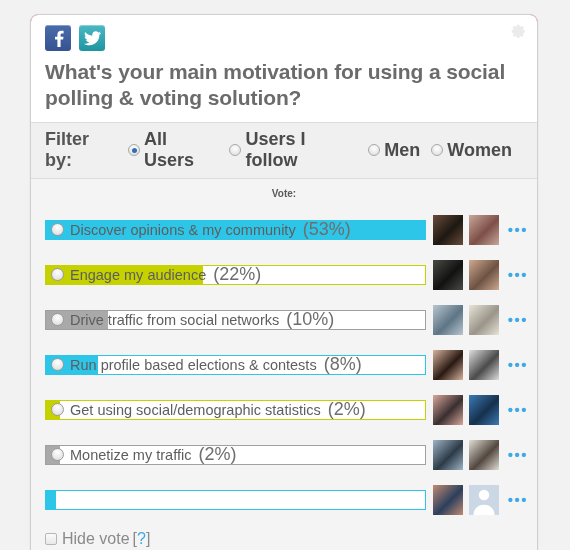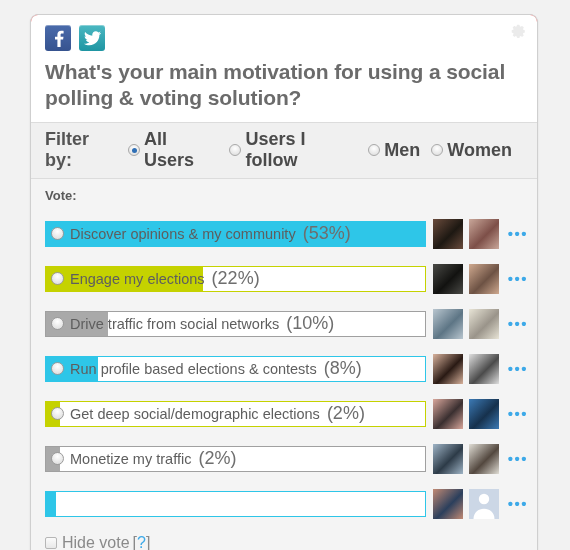--- a/index.html
+++ b/index.html
@@ -112,40 +112,41 @@
     border-radius: 50%;
     background: #2f6fb5;
   }
 
   
   .poll-body {
     background: #f4f4f4;
     padding: 9px 0 0 0;
   }
   .vote-label {
-    font-size: 13px;
+    font-size: 10px;
     font-weight: bold;
     color: #5a5a5a;
     padding: 0 14px 8px 14px;
+    text-align: center;
   }
 
   .options { padding: 0 0 0 0; }
 
   .option-row {
     display: flex;
     align-items: center;
     height: 45px;
     padding: 0 8px 0 14px;
     box-sizing: border-box;
   }
 
   .bar {
     position: relative;
     flex: 1 1 auto;
-    height: 26px;
+    height: 20px;
     background: #ffffff;
     border: 1px solid #b4b4b4;
     box-sizing: border-box;
     display: flex;
     align-items: center;
     cursor: pointer;
     overflow: hidden;
     max-width: 389px;
   }
   .bar-fill {
@@ -307,21 +308,21 @@
             <div class="avatar" style="background: linear-gradient(135deg, rgb(106, 75, 60) 0%, rgb(29, 24, 18) 55%, rgb(106, 75, 60) 100%);"></div>
             <div class="avatar" style="background: linear-gradient(135deg, rgb(201, 167, 154) 0%, rgb(125, 79, 72) 55%, rgb(201, 167, 154) 100%);"></div>
             <div class="more-dots">•••</div>
           </div>
         </div>
         <div class="option-row">
           <div class="bar" style="border-color: rgb(197, 210, 0);">
             <div class="bar-fill" style="background: rgb(197, 210, 0); width: 157px;"></div>
             <div class="bar-content">
               <span class="radio-lg"></span>
-              <span class="opt-text">Engage my elections</span>
+              <span class="opt-text">Engage my audience</span>
               <span class="opt-pct">(22%)</span>
             </div>
           </div>
           <div class="voters">
             <div class="avatar" style="background: linear-gradient(135deg, rgb(74, 74, 70) 0%, rgb(18, 18, 16) 55%, rgb(74, 74, 70) 100%);"></div>
             <div class="avatar" style="background: linear-gradient(135deg, rgb(207, 169, 143) 0%, rgb(109, 82, 68) 55%, rgb(207, 169, 143) 100%);"></div>
             <div class="more-dots">•••</div>
           </div>
         </div>
         <div class="option-row">
@@ -352,21 +353,21 @@
             <div class="avatar" style="background: linear-gradient(135deg, rgb(216, 178, 156) 0%, rgb(42, 26, 20) 55%, rgb(216, 178, 156) 100%);"></div>
             <div class="avatar" style="background: linear-gradient(135deg, rgb(222, 222, 222) 0%, rgb(75, 75, 75) 55%, rgb(222, 222, 222) 100%);"></div>
             <div class="more-dots">•••</div>
           </div>
         </div>
         <div class="option-row">
           <div class="bar" style="border-color: rgb(197, 210, 0);">
             <div class="bar-fill" style="background: rgb(197, 210, 0); width: 14px;"></div>
             <div class="bar-content">
               <span class="radio-lg"></span>
-              <span class="opt-text">Get deep social/demographic elections</span>
+              <span class="opt-text">Get using social/demographic statistics</span>
               <span class="opt-pct">(2%)</span>
             </div>
           </div>
           <div class="voters">
             <div class="avatar" style="background: linear-gradient(135deg, rgb(217, 167, 156) 0%, rgb(58, 47, 48) 55%, rgb(217, 167, 156) 100%);"></div>
             <div class="avatar" style="background: linear-gradient(135deg, rgb(60, 122, 181) 0%, rgb(22, 49, 77) 55%, rgb(60, 122, 181) 100%);"></div>
             <div class="more-dots">•••</div>
           </div>
         </div>
         <div class="option-row">

